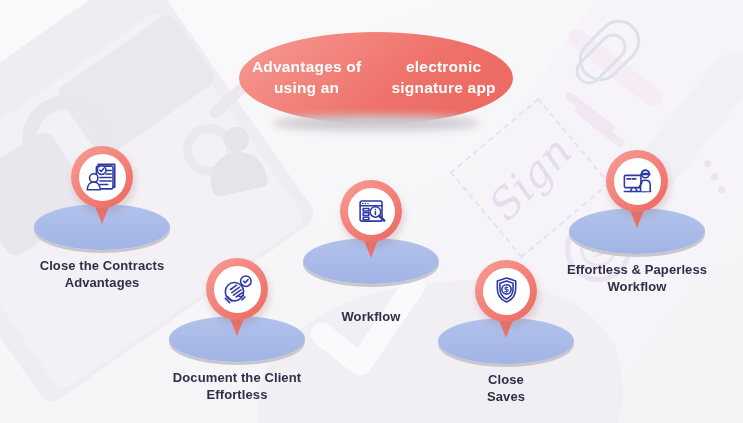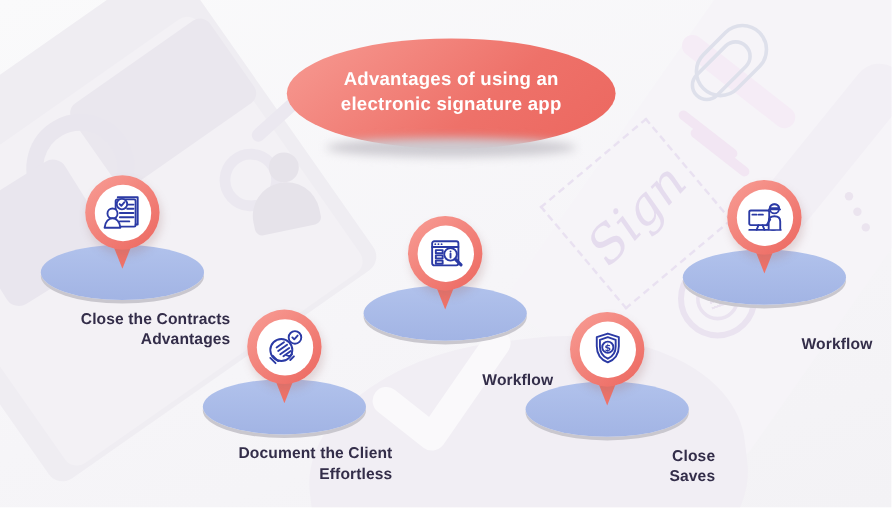--- a/index.html
+++ b/index.html
@@ -29,21 +29,21 @@
   .sign-frame{left:472px;top:122px;width:112px;height:108px;border:2px dashed #e9e1f1;transform:rotate(-40deg);display:flex;align-items:center;justify-content:center;}
   .sign-text{font-family:"DejaVu Serif",serif;font-style:italic;font-size:42px;color:#e5dcee;transform:rotate(-6deg);}
   .stamp{left:565px;top:216px;width:56px;height:56px;border:5px solid #eae3f0;border-radius:50%;display:flex;align-items:center;justify-content:center;}
   .stamp-inner{width:30px;height:30px;border:3px solid #eae3f0;border-radius:50%;display:flex;align-items:center;justify-content:center;}
   .stamp-lines{width:14px;height:13px;background:repeating-linear-gradient(0deg,#eae3f0 0 2px,transparent 2px 5px);transform:rotate(-20deg);}
   .check-blob{left:258px;top:283px;width:365px;height:230px;background:#f1eef4;border-radius:46%;transform:rotate(-7deg);}
   
   .title-ellipse{
     left:239px;top:32px;width:274px;height:92px;border-radius:50%;
     background:linear-gradient(140deg,#f79b93 0%,#ee7169 60%,#ec675f 100%);
-    display:flex;flex-direction:column;align-items:center;justify-content:center;
+    display:flex;align-items:center;justify-content:center;
     z-index:6;
   }
   .title-ellipse::after{
     content:"";position:absolute;left:12%;bottom:-7px;width:76%;height:16px;border-radius:50%;
     background:#cdcbd1;filter:blur(4px);z-index:-1;
   }
   .title-line{color:#ffffff;font-weight:bold;font-size:15.5px;line-height:1.35;letter-spacing:.2px;text-align:center;}
   
   .pin-group{position:absolute;width:180px;z-index:4;}
   .base-ellipse{
@@ -58,21 +58,21 @@
   }
   .pin-head{
     position:absolute;left:59px;top:0;width:62px;height:62px;border-radius:50%;
     background:linear-gradient(140deg,#f89d95 0%,#ec675f 100%);
     display:flex;align-items:center;justify-content:center;
     box-shadow:2px 5px 7px rgba(160,110,110,.25);
   }
   .pin-inner{width:47px;height:47px;border-radius:50%;background:#ffffff;display:flex;align-items:center;justify-content:center;}
   .pin-inner svg{width:35px;height:35px;stroke:#2b3aa5;fill:none;stroke-width:1.8;stroke-linecap:round;stroke-linejoin:round;}
   .pin-label{
-    position:absolute;left:0;top:112px;width:180px;text-align:right;
+    position:absolute;left:0;top:112px;width:180px;text-align:center;
     color:#332d49;font-size:13px;font-weight:bold;line-height:1.3;letter-spacing:.1px;
   }
   .p1{left:12px;top:146px;}
   .p2{left:147px;top:258px;}
   .p3{left:281px;top:180px;}
   .p4{left:416px;top:260px;}
   .p5{left:547px;top:150px;}
 </style>
 </head>
 <body>
@@ -226,18 +226,18 @@
           <rect x="25.5" y="28" width="4.5" height="3.5" rx="1.5"></rect>
           <circle cx="29" cy="11.5" r="4.3" fill="#ffffff"></circle>
           <path d="M24.5 10.8 a4.6 4.6 0 0 1 9 0 z" fill="#ffffff"></path>
           <path d="M23.8 12 h10.5"></path>
           <path d="M23.5 31 v-7.5 c0 -3.5 2.5 -5 5.5 -5 s5.5 1.5 5.5 5 v7.5" fill="#ffffff"></path>
           <path d="M25 21.5 l-3.5 5.5"></path>
         </svg>
       </div>
     </div>
     <div class="pin-label">
-      <br>
+      <span>Effortless &amp; Paperless</span><br>
       <span>Workflow</span>
     </div>
   </div>
 
 </div>
 
 </body></html>

